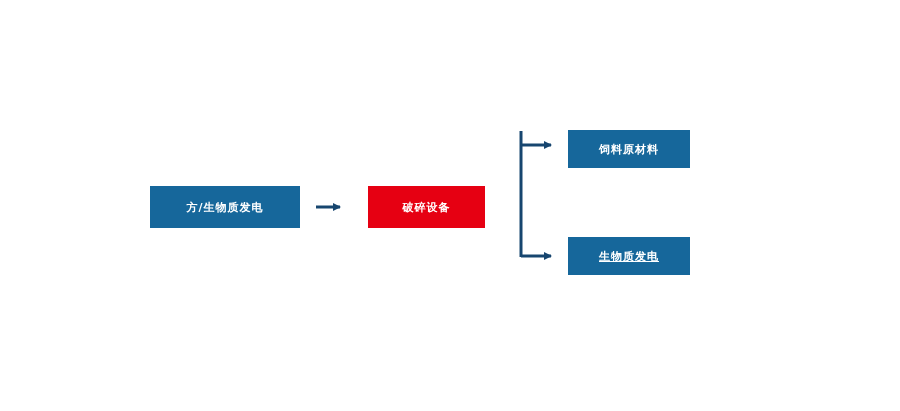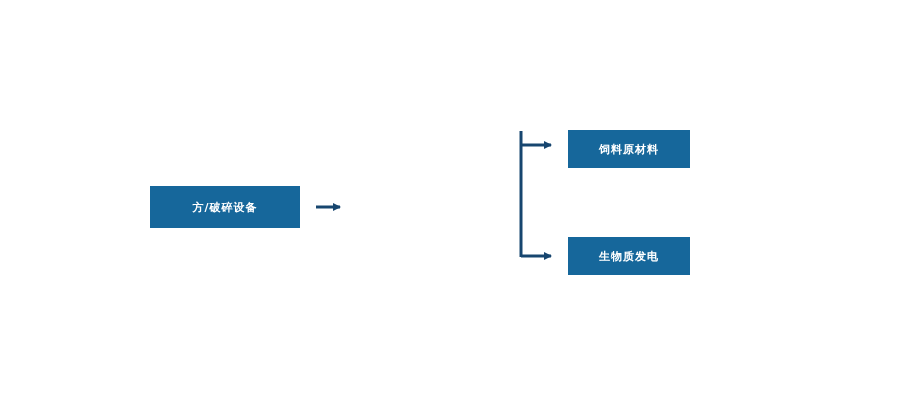--- a/index.html
+++ b/index.html
@@ -33,21 +33,21 @@
     letter-spacing: 1px;
     white-space: nowrap;
     box-sizing: border-box;
   }
   .node-blue { background: #16679b; }
   .node-red  { background: #e60012; }
 
   .node-source  { left: 150px; top: 186px; width: 150px; height: 42px; }
   .node-process { left: 368px; top: 186px; width: 117px; height: 42px; }
   .node-out-top { left: 568px; top: 130px; width: 122px; height: 38px; }
-  .node-out-bot { left: 568px; top: 237px; width: 122px; height: 38px; }
+  .node-out-bot { left: 568px; top: 237px; width: 122px; height: 38px; text-decoration: underline; }
 </style>
 </head>
 <body>
 
 <div class="canvas">
 
   <svg class="connectors" viewBox="0 0 900 411" xmlns="http://www.w3.org/2000/svg">
     <defs>
       <marker id="arrowhead" markerWidth="9" markerHeight="9" refX="7" refY="4" orient="auto" markerUnits="userSpaceOnUse">
         <path d="M0,0 L8,4 L0,8 Z" fill="#17466f"></path>
@@ -57,23 +57,26 @@
     <line x1="316" y1="207" x2="340" y2="207" stroke="#17466f" stroke-width="3" marker-end="url(#arrowhead)"></line>
 
     <line x1="521" y1="131" x2="521" y2="257" stroke="#17466f" stroke-width="3"></line>
 
     <line x1="521" y1="145" x2="551" y2="145" stroke="#17466f" stroke-width="3" marker-end="url(#arrowhead)"></line>
 
     <line x1="521" y1="256" x2="551" y2="256" stroke="#17466f" stroke-width="3" marker-end="url(#arrowhead)"></line>
   </svg>
 
   <div class="node node-blue node-source">
-    <span>方/破碎设备</span>
+    <span>方/生物质发电</span>
   </div>
 
+  <div class="node node-red node-process">
+    <span>破碎设备</span>
+  </div>
 
   <div class="node node-blue node-out-top">
     <span>饲料原材料</span>
   </div>
 
   <div class="node node-blue node-out-bot">
     <span>生物质发电</span>
   </div>
 
 </div>

